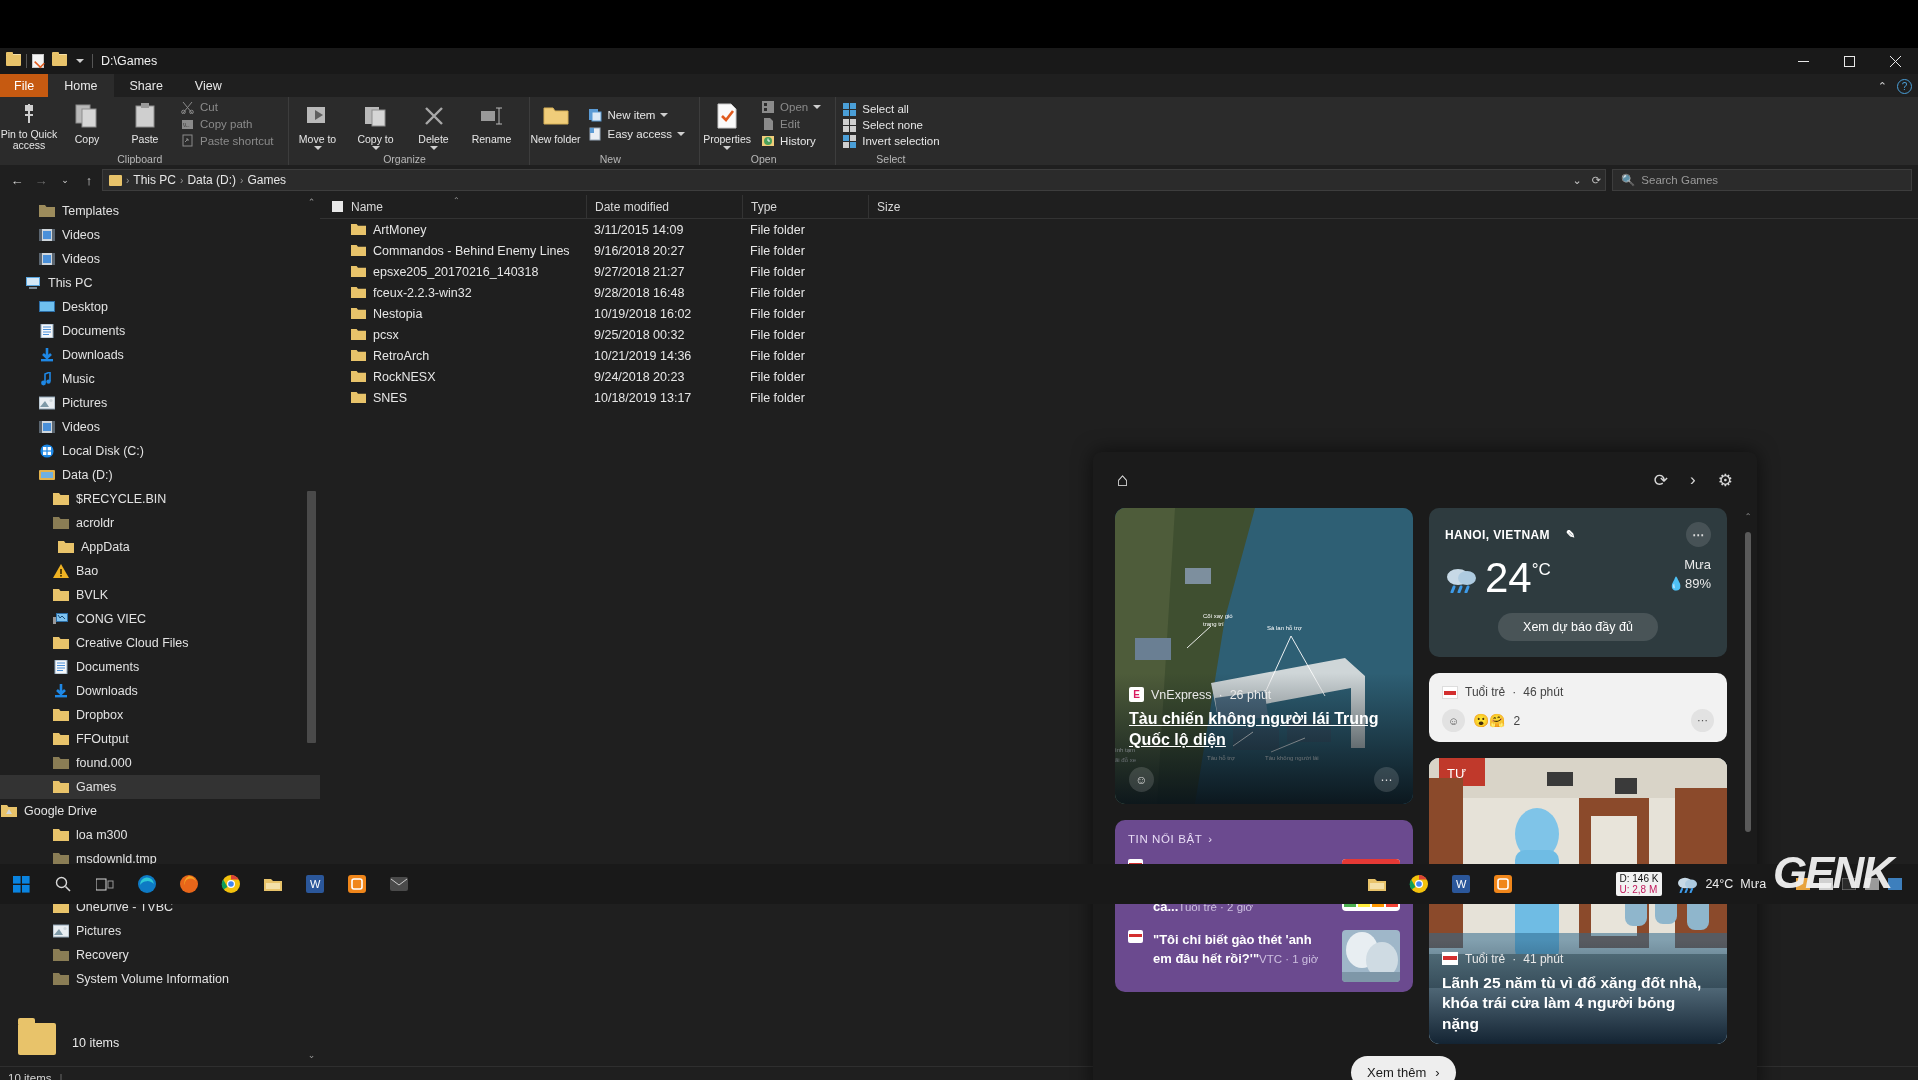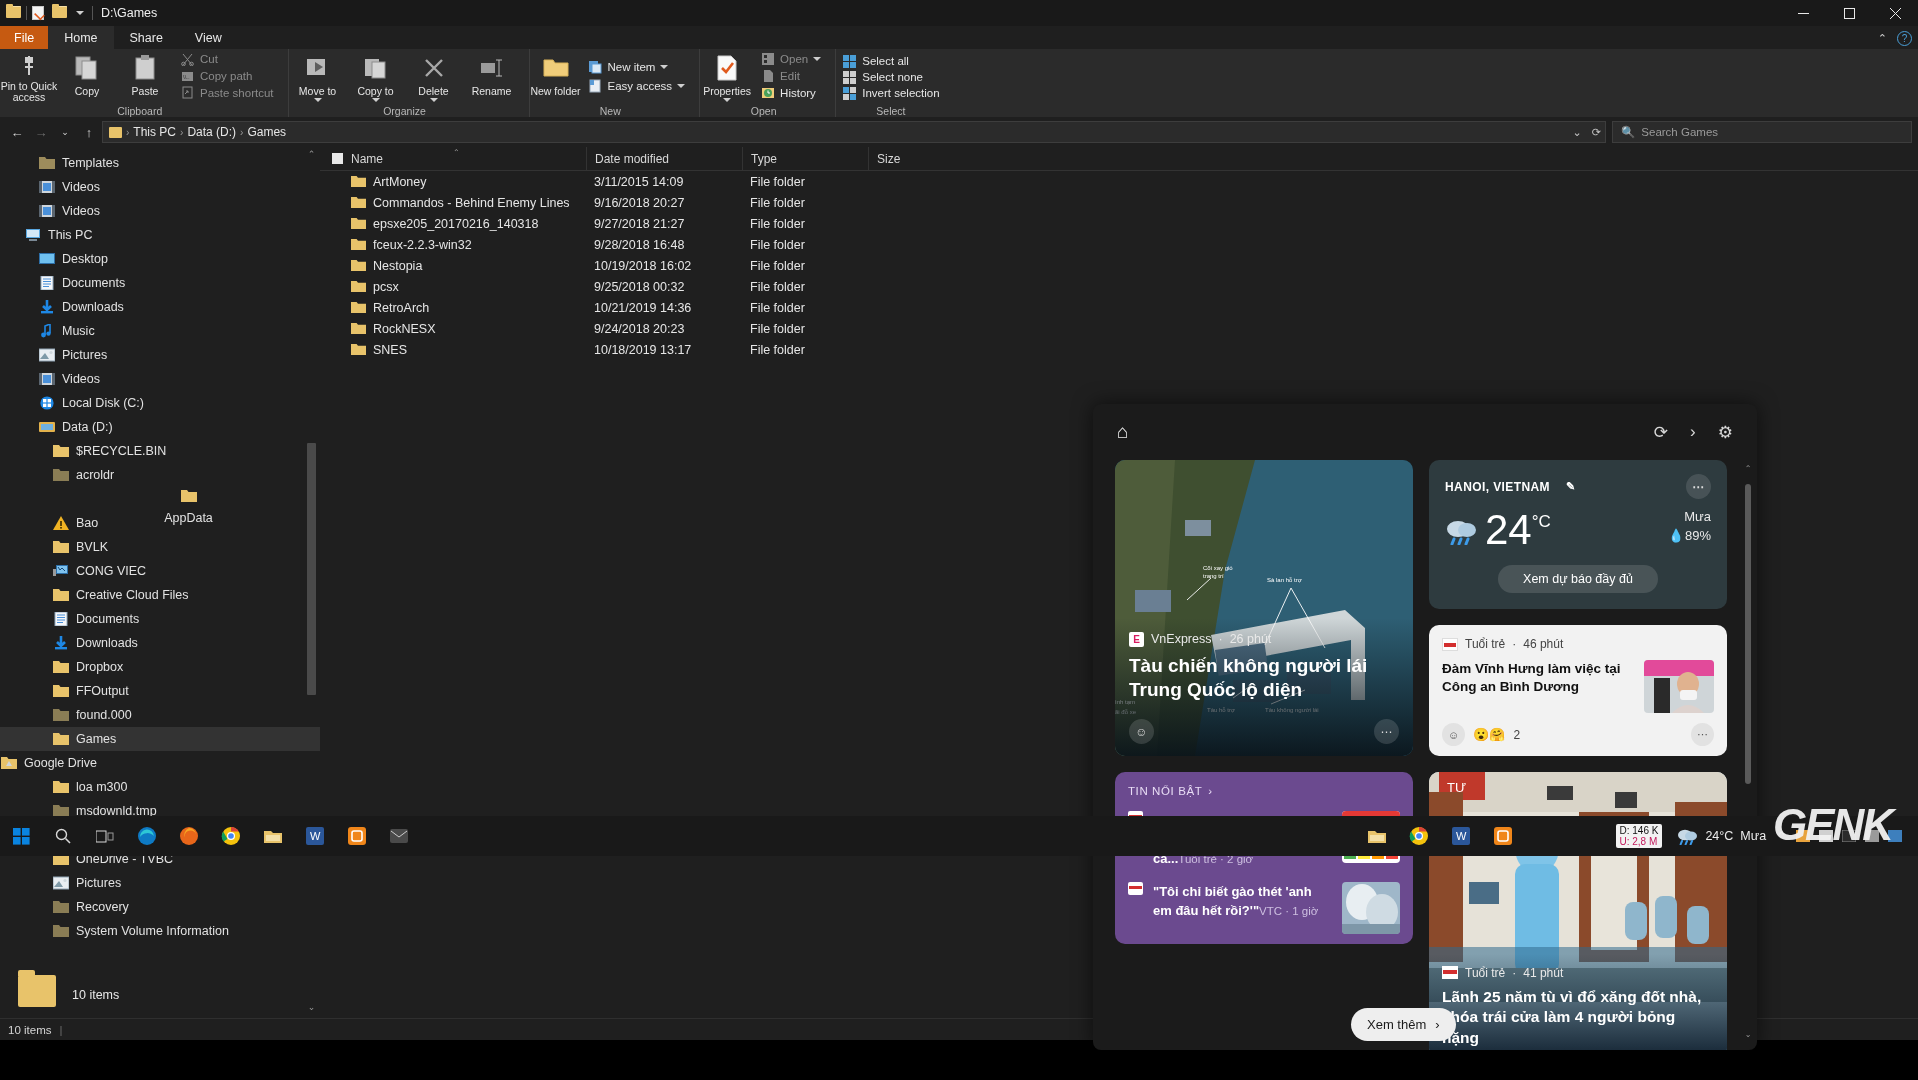--- a/index.html
+++ b/index.html
@@ -2,21 +2,21 @@
 <html><head>
 <meta charset="utf-8">
 <style>
   * { box-sizing: border-box; margin:0; padding:0; }
   html,body {
     width:1918px; height:1080px;
     background:#000;
     font-family:"Liberation Sans", sans-serif;
     overflow:hidden;
   }
-  #root { position:relative; width:1918px; height:856px; }
+  #root { position:relative; width:1918px; height:856px;margin-top:48px; }
 
   
   .explorer {
     position:absolute; left:0; top:0; width:1918px; height:1040px;
     background:#1f1f1f;
   }
   
   .titlebar {
     height:26px; background:#191919; display:flex; align-items:center;
     padding-left:6px; position:relative;
@@ -115,21 +115,21 @@
   .wtop .homei { color:#eaeaea; font-size:19px; }
   .wtop .right { margin-left:auto; display:flex; gap:22px; color:#d8d8d8; font-size:17px; align-items:center;}
   .wgrid { display:flex; gap:16px; padding:0 22px; position:relative; }
   .wcol { width:298px; display:flex; flex-direction:column; gap:16px; }
 
   .card { border-radius:10px; overflow:hidden; position:relative; }
   .card-hero { height:296px; background:#17323f; position:relative; }
   .hero-img { position:absolute; inset:0; overflow:hidden; }
   .hero-src { color:#e9e9e9; font-size:12.5px; display:flex; align-items:center; gap:7px; }
   .hero-bottom { position:absolute; left:0; right:0; bottom:0; padding:14px 14px 12px; }
-  .hero-title { color:#fff; font-size:19px; font-weight:bold; line-height:1.3; margin-top:7px; }
+  .hero-title { color:#fff; font-size:16px; font-weight:bold; line-height:1.3; margin-top:7px;text-decoration:underline; }
   .rowacts { display:flex; align-items:center; justify-content:space-between; margin-top:16px; }
   .circbtn { width:25px;height:25px;border-radius:50%;background:rgba(255,255,255,.14);
              display:flex;align-items:center;justify-content:center;color:#ddd;font-size:12px;}
 
   .weather { background:#2e3b3f; border-radius:10px; padding:14px 16px 16px; }
   .wloc { color:#fff; font-size:12px; font-weight:bold; letter-spacing:.4px; display:flex; align-items:center; gap:16px;}
   .wdots { margin-left:auto; width:25px;height:25px;border-radius:50%;background:rgba(255,255,255,.12);
            display:flex;align-items:center;justify-content:center;color:#ddd;font-size:12px;}
   .wmain { display:flex; align-items:flex-start; margin-top:10px; }
   .wtemp { color:#fff; font-size:42px; line-height:42px; font-weight:300; }
@@ -622,21 +622,21 @@
               <span>$RECYCLE.BIN</span>
             </div>
             <div class="tree-item" style="padding-left: 52px;">
               <span class="ti-ico">
                 <svg width="16" height="14" viewBox="0 0 16 14">
                   <path d="M0 1 h6 l1.5 2 H16 v10 H0 z" fill="#8a7d55"></path>
                 </svg>
               </span>
               <span>acroldr</span>
             </div>
-            <div class="tree-item" style="padding-left: 57px; flex-direction: column;">
+            <div class="tree-item" style="padding-left: 57px;">
               <span class="ti-ico">
                 <svg width="16" height="14" viewBox="0 0 16 14">
                   <path d="M0 1 h6 l1.5 2 H16 v10 H0 z" fill="#e8c36a"></path>
                 </svg>
               </span>
               <span>AppData</span>
             </div>
             <div class="tree-item" style="padding-left: 52px;">
               <span class="ti-ico">
                 <svg width="16" height="14" viewBox="0 0 16 14">
@@ -1074,33 +1074,20 @@
 
       <div class="news-card">
         <div class="nc-src">
           <span style="width:16px;height:13px;background:#fff;border:1px solid #ddd;position:relative;display:inline-block">
             <span style="position:absolute;left:1px;top:4px;right:1px;height:4px;background:#d32f2f;display:block"></span>
           </span>
           <span>Tuổi trẻ</span>
           <span>·</span>
           <span>46 phút</span>
         </div>
-        <div class="nc-body">
-          <div class="nc-title">Đàm Vĩnh Hưng làm việc tại Công an Bình Dương</div>
-          <div class="nc-thumb" style="margin-top:9px">
-            <svg width="70" height="53" viewBox="0 0 70 53" preserveAspectRatio="none">
-              <rect width="70" height="53" fill="#cfd5d8"></rect>
-              <rect x="0" y="0" width="70" height="16" fill="#e24a9a"></rect>
-              <rect x="10" y="18" width="16" height="35" fill="#2a2a2a"></rect>
-              <ellipse cx="44" cy="24" rx="11" ry="12" fill="#e0b28f"></ellipse>
-              <rect x="36" y="30" width="17" height="10" rx="3" fill="#f4f4f4"></rect>
-              <path d="M28 53 q16 -16 32 0 z" fill="#ddd2ce"></path>
-            </svg>
-          </div>
-        </div>
         <div class="nc-acts">
           <span class="nc-circ">☺</span>
           <span style="font-size:13px">😮🤗</span>
           <span class="nc-count">2</span>
           <span class="nc-dots">⋯</span>
         </div>
       </div>
 
       <div class="bigcard">
         <div style="position:absolute;inset:0">

